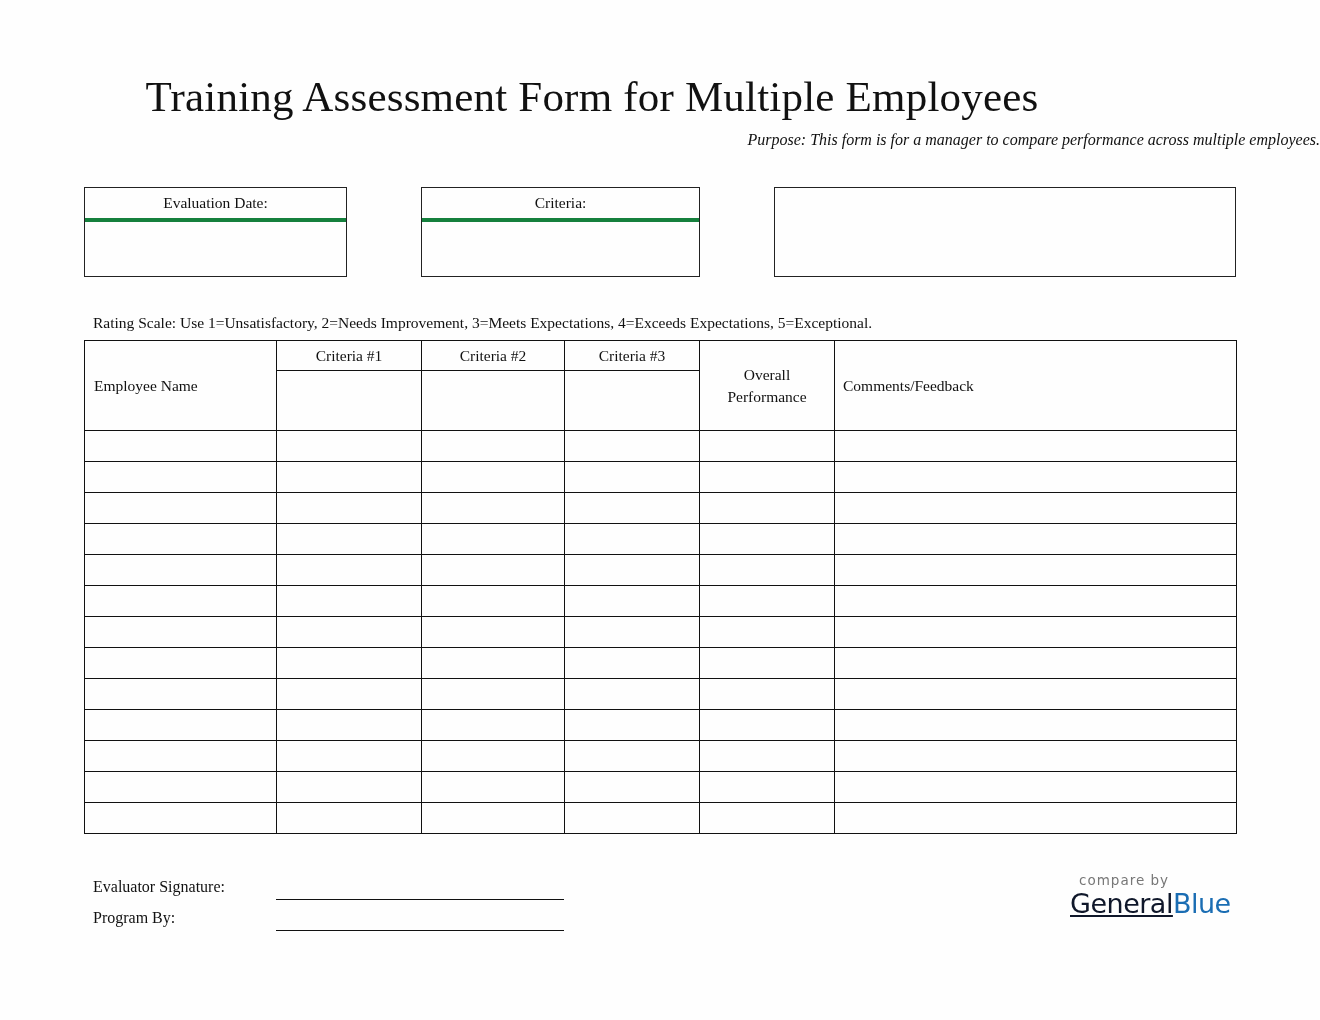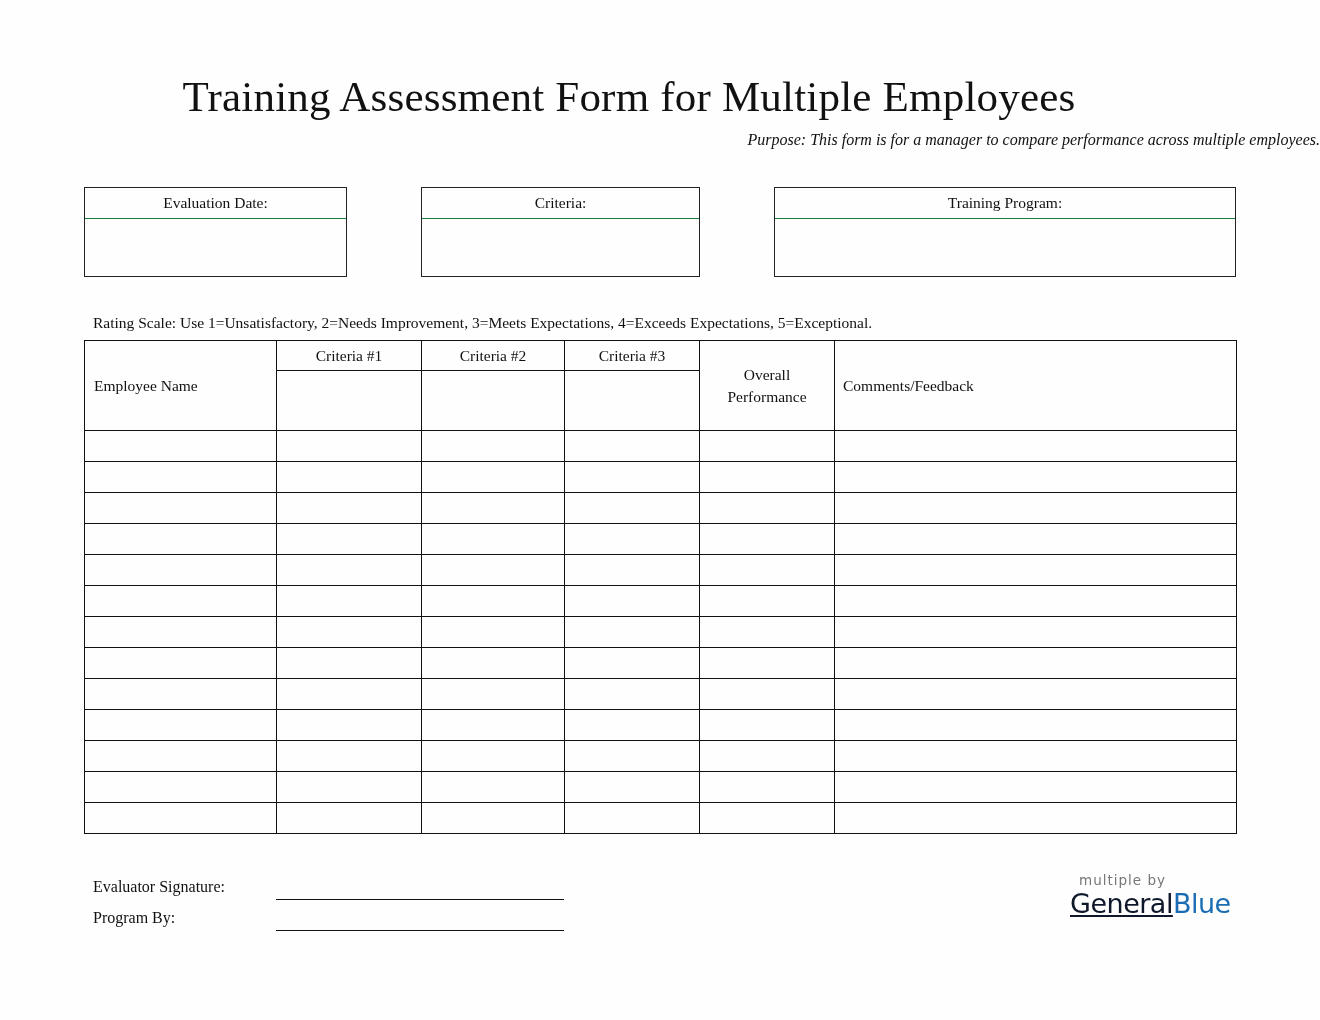--- a/index.html
+++ b/index.html
@@ -1,23 +1,23 @@
 <!DOCTYPE html>
 <html><head>
 <meta charset="utf-8">
 <style>
   html, body { margin: 0; padding: 0; background: #fefefe; }
   body { width: 1320px; height: 1020px; position: relative; overflow: hidden;
          font-family: "DejaVu Serif", "Liberation Serif", serif; color: #111; }
   .title { position: absolute; left: 0; width: 1184px; top: 72px; text-align: center;
-           font-family: "Liberation Serif", serif; font-size: 43px; letter-spacing: 0.2px; margin-left: 37px; }
+           font-family: "Liberation Serif", serif; font-size: 43px; letter-spacing: 0.2px; }
   .purpose { position: absolute; left: 0; width: 1320px; top: 131px; text-align: right;
              font-family: "Liberation Serif", serif; font-style: italic; font-size: 16px; }
   .infobox { position: absolute; top: 187px; height: 90px; border: 1px solid #222; box-sizing: border-box; }
-  .infobox .lbl { height: 30px; border-bottom: 1px solid #15803d; text-align: center; line-height: 30px;
+  .infobox .lbl { height: 30px; border-bottom: 4px solid #15803d; text-align: center; line-height: 30px;
                   font-size: 15.5px; font-family: "Liberation Serif", serif; }
   .rating { position: absolute; left: 93px; top: 314px; font-size: 15.5px; font-family: "Liberation Serif", serif; }
   table.grid { position: absolute; left: 84px; top: 340px; border-collapse: collapse; table-layout: fixed;
                width: 1152px; font-family: "Liberation Serif", serif; font-size: 15.5px; }
   table.grid td { border: 1.5px solid #111; padding: 0; }
   .hname { padding-left: 9px !important; }
   .hcrit { text-align: center; height: 29px; }
   .hblank { height: 59px; }
   .hover { text-align: center; line-height: 22px; }
   .hcom { padding-left: 8px !important; }
@@ -38,21 +38,20 @@
 
 <div class="infobox" style="left:84px; width:263px;">
   <div class="lbl">Evaluation Date:</div>
   <div style="height:58px;"></div>
 </div>
 <div class="infobox" style="left:421px; width:279px;">
   <div class="lbl">Criteria:</div>
   <div style="height:58px;"></div>
 </div>
 <div class="infobox" style="left:774px; width:462px;">
-  <div class="lbl">Training Program:</div>
   <div style="height:58px;"></div>
 </div>
 
 <div class="rating">Rating Scale: Use 1=Unsatisfactory, 2=Needs Improvement, 3=Meets Expectations, 4=Exceeds Expectations, 5=Exceptional.</div>
 
 <table class="grid">
   <colgroup>
     <col style="width:192px">
       <col style="width:145px">
       <col style="width:143px">
@@ -185,15 +184,15 @@
       </tr>
     </tbody>
 </table>
 
 <div class="sig" style="top:878px;">Evaluator Signature:</div>
 <div class="sigline" style="top:883px; height:16px;"></div>
 <div class="sig" style="top:909px;">Program By:</div>
 <div class="sigline" style="top:914px; height:16px;"></div>
 
 <div class="brand">
-  <div class="powered">multiple by</div>
+  <div class="powered">compare by</div>
   <div class="gb"><span class="g">General</span><span class="b">Blue</span></div>
 </div>
 
 </body></html>

